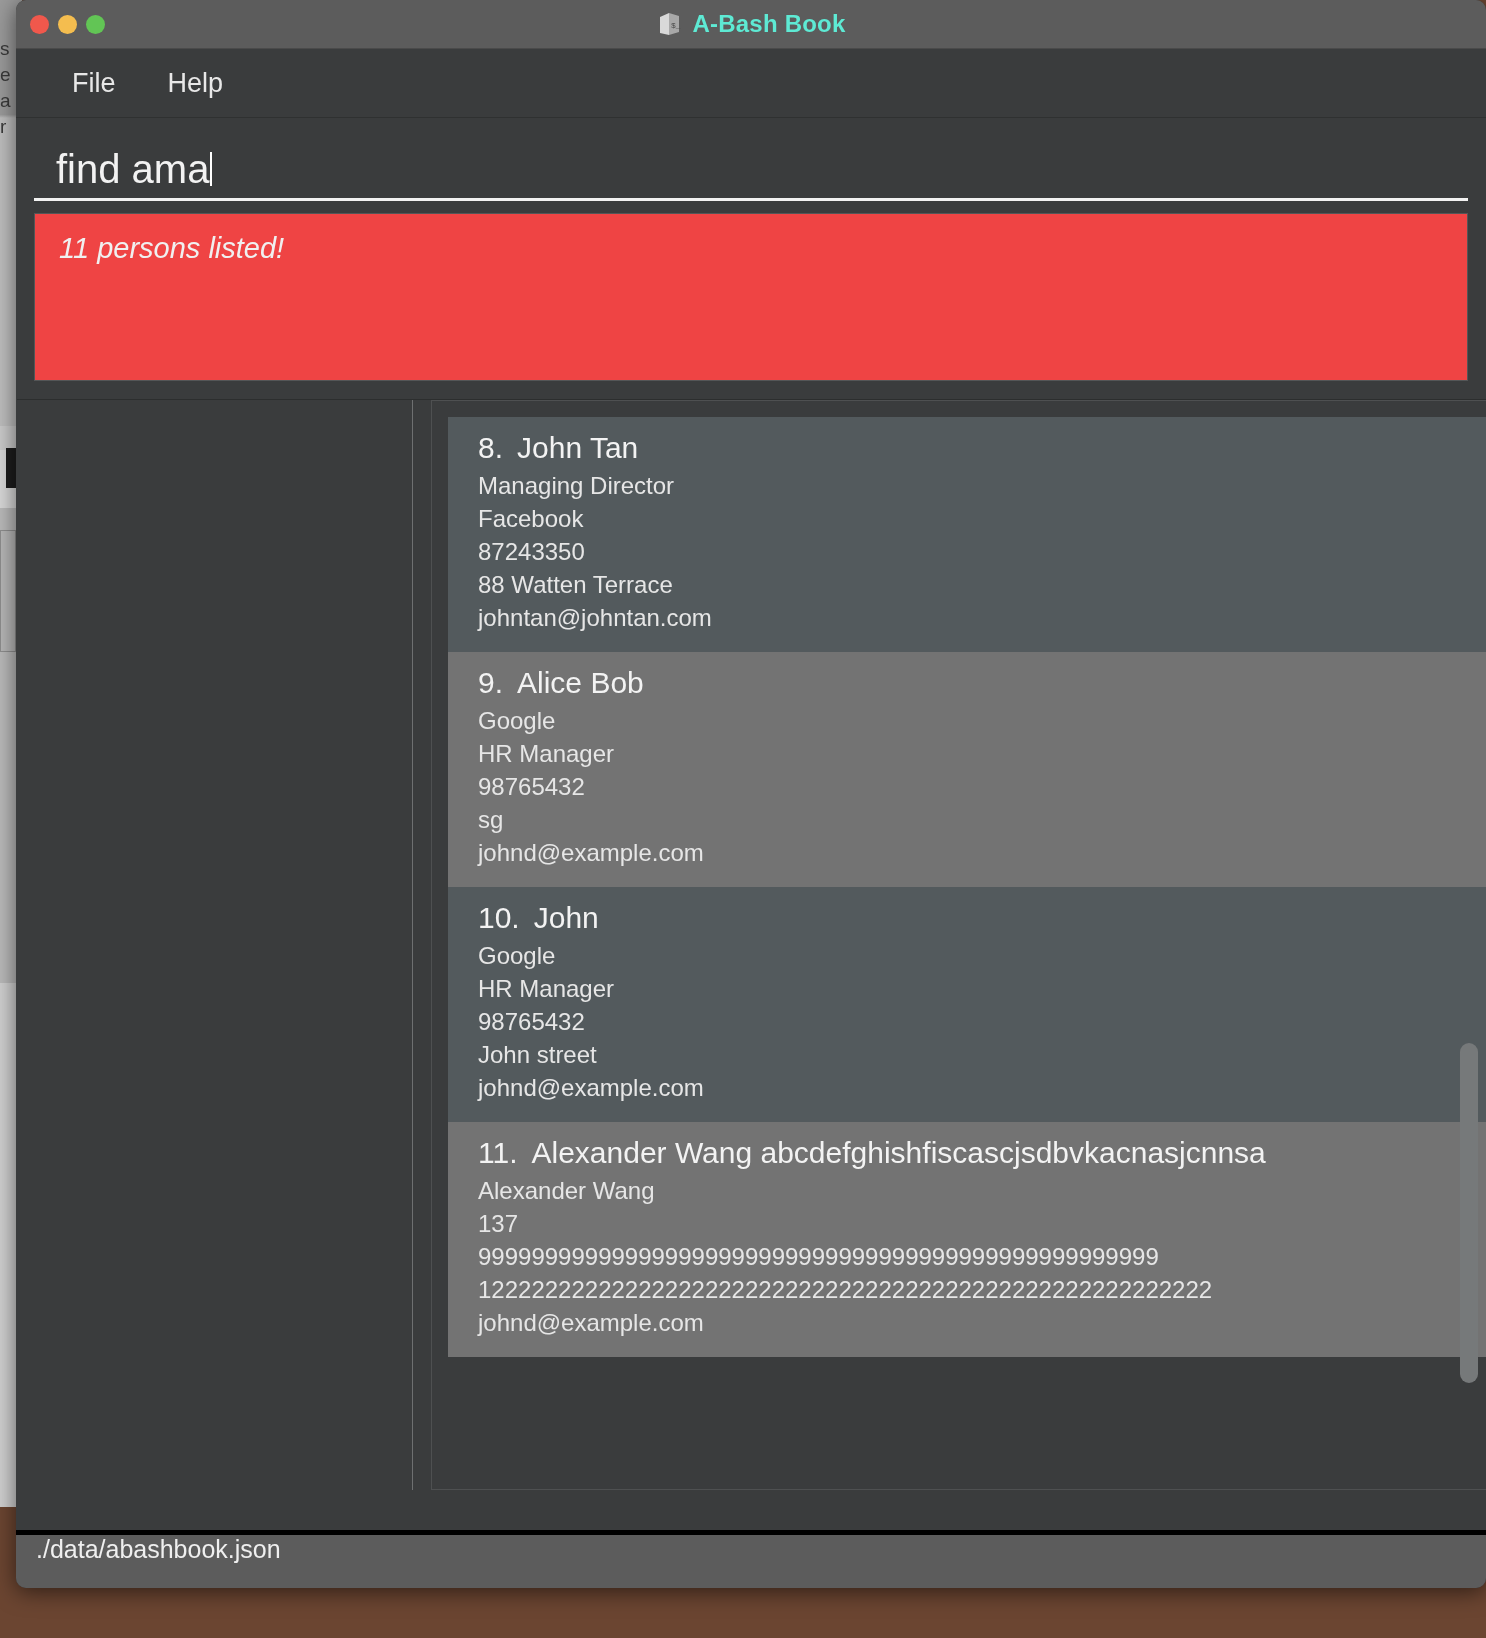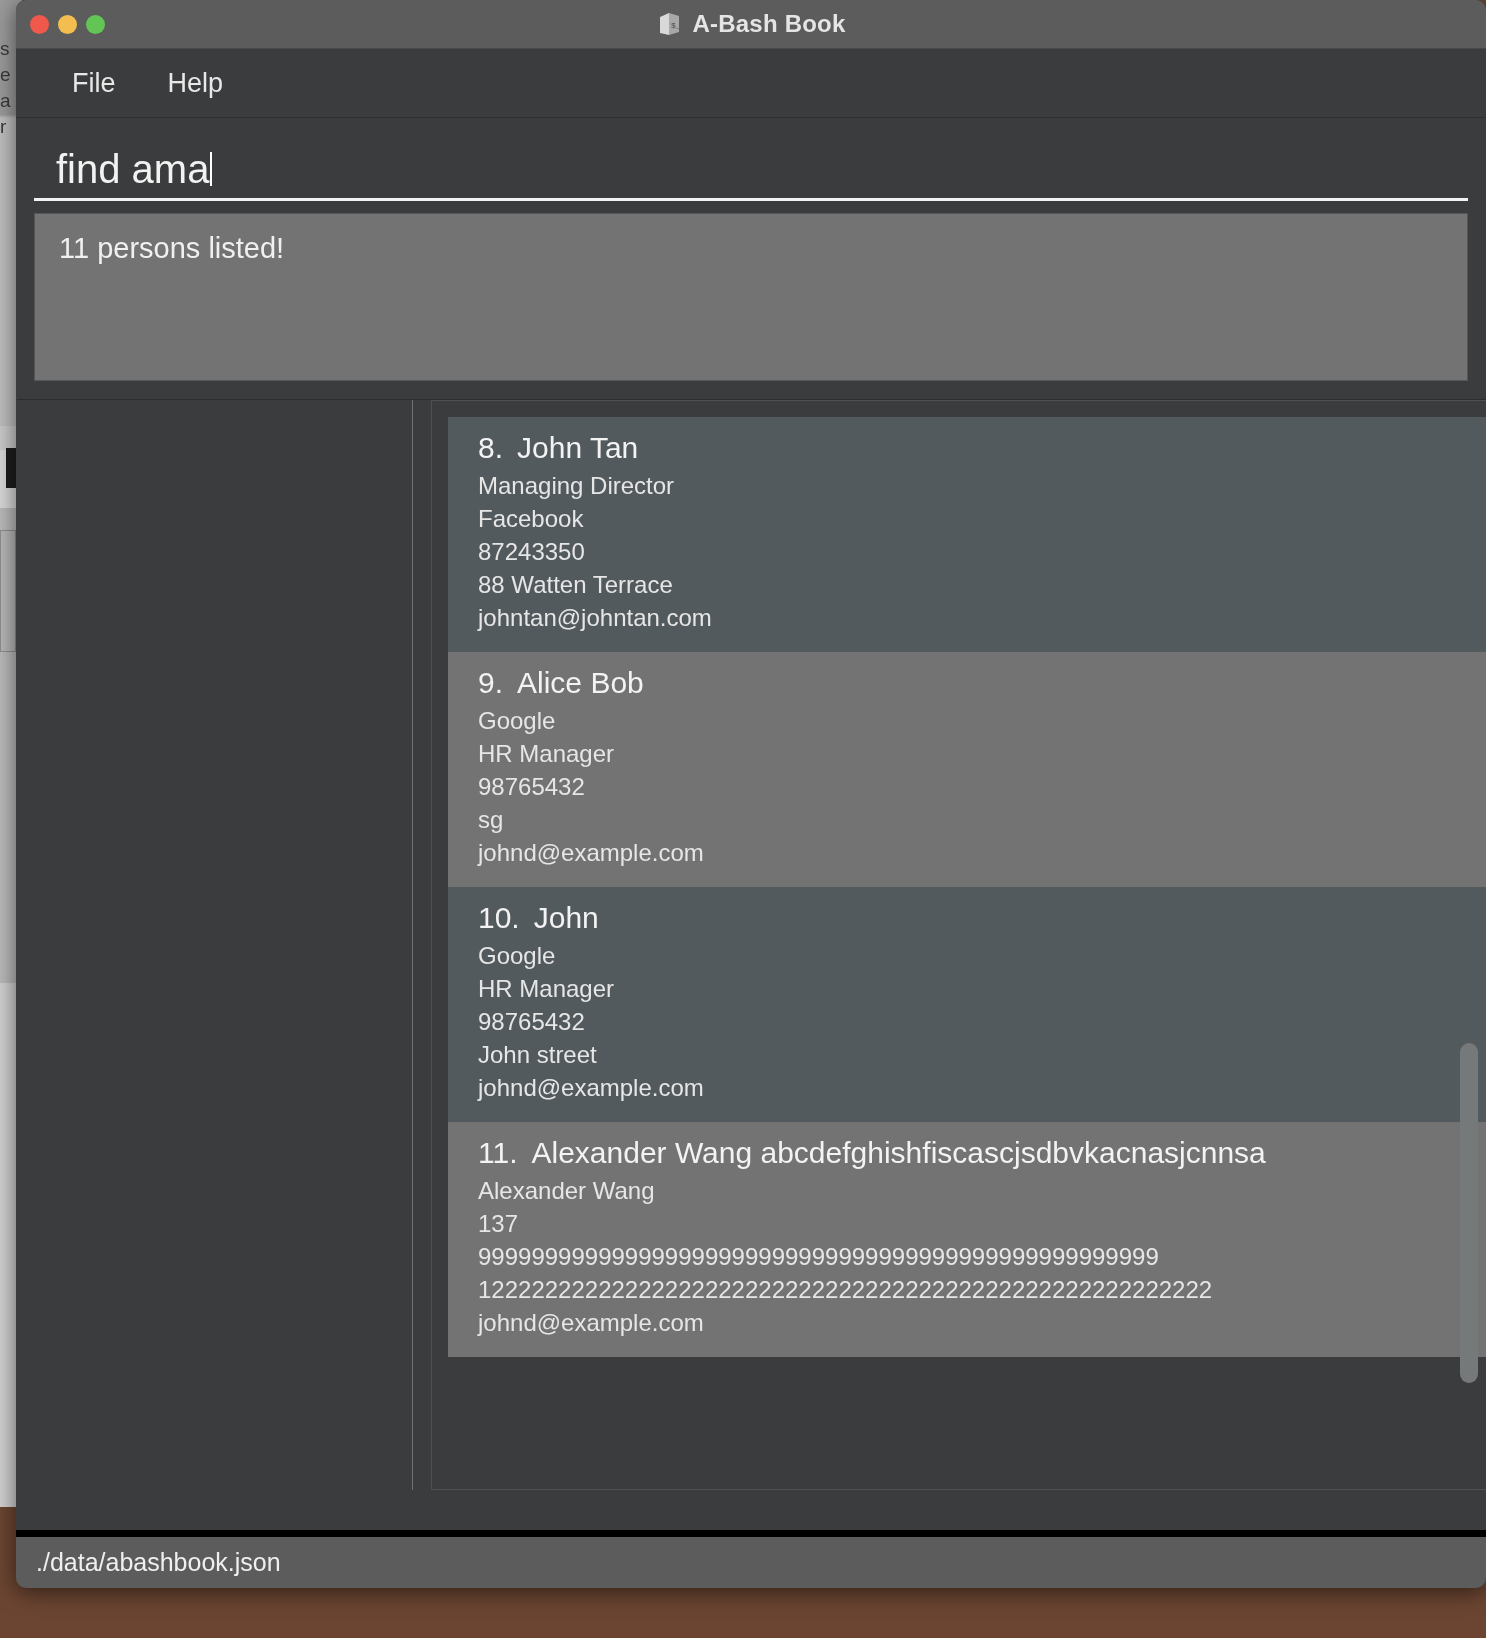--- a/index.html
+++ b/index.html
@@ -87,21 +87,21 @@
     display: flex;
     align-items: center;
     gap: 10px;
   }
   .app-icon {
     width: 26px;
     height: 26px;
     display: block;
   }
   .title-text {
-    color: #e5e5e5;
+    color: #5eead4;
     font-size: 24px;
     font-weight: bold;
     letter-spacing: 0.2px;
   }
   
   .menubar {
     height: 68px;
     background: #3a3c3d;
     display: flex;
     align-items: center;
@@ -142,23 +142,24 @@
     vertical-align: middle;
   }
   
   .result-outer {
     padding: 12px 18px 0 18px;
     background: #3a3c3d;
   }
   .result-box {
     height: 168px;
     border: 1px solid #545657;
-    background: #737373;
+    background: #ef4444;
     padding: 18px 0 0 24px;
     box-sizing: border-box;
+    font-style: italic;
   }
   .result-text {
     color: #f0f0f0;
     font-size: 29px;
   }
   
   .panes {
     display: flex;
     margin: 18px 0 0 1px;
     height: 1090px;
@@ -230,24 +231,23 @@
   }
   
   .statusbar {
     position: absolute;
     left: 0;
     bottom: 0;
     width: 100%;
     height: 58px;
     background: #5c5c5c;
     display: flex;
-    align-items: center;
     padding-left: 20px;
     box-sizing: border-box;
-    border-top: 7px solid #000000;
+    border-top: 5px solid #000000;
   }
   .status-text {
     color: #efefef;
     font-size: 25px;
   }
 </style>
 </head>
 <body>
 
 <div id="screen">

